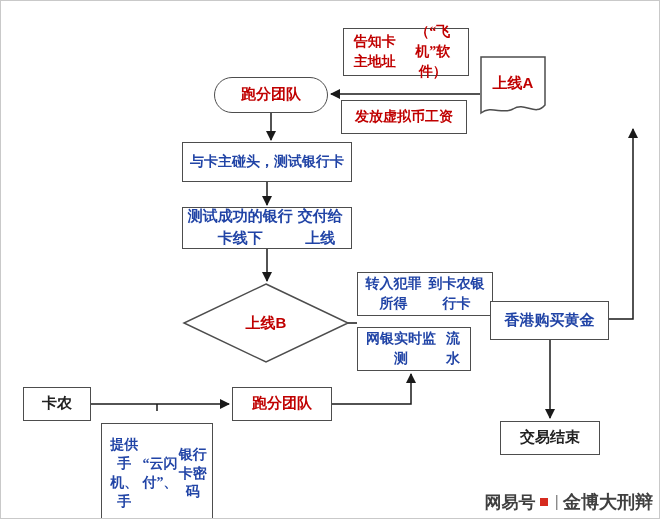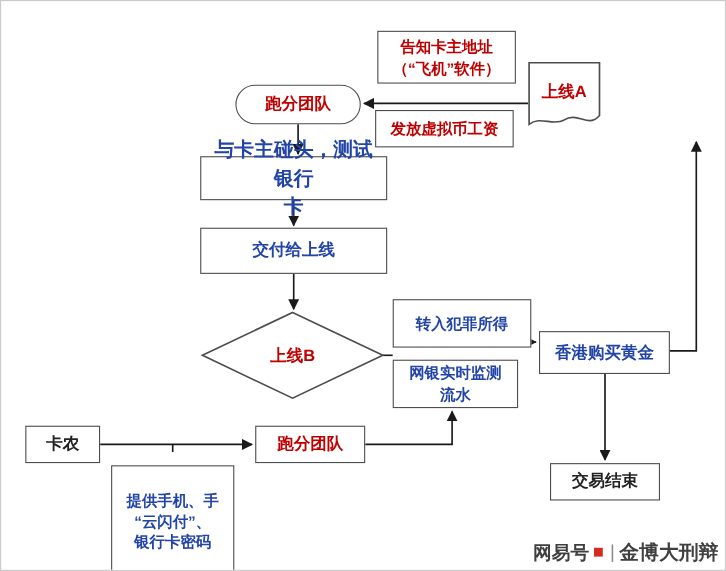--- a/index.html
+++ b/index.html
@@ -4,33 +4,33 @@
 <style>
   html,body{margin:0;padding:0;background:#fff;}
   .canvas{
     position:relative;width:660px;height:519px;box-sizing:border-box;
     background:#ffffff;border:1px solid #c9c9c9;overflow:hidden;
     font-family:"Liberation Sans","DejaVu Sans",sans-serif;
   }
   .arrows{position:absolute;left:0;top:0;z-index:1;}
   .node{
     position:absolute;background:#fff;border:1px solid #4d4d4d;
-    display:flex;flex-direction:column;align-items:center;justify-content:center;
+    display:flex;flex-direction:row;align-items:center;justify-content:center;
     text-align:center;font-size:14px;font-weight:600;line-height:1.45;
-    z-index:2;box-sizing:border-box;padding:16px 4px;
+    z-index:2;box-sizing:border-box;padding:16px 4px;font-family:Liberation Serif, serif;
   }
   .c-red{color:#c00000}
   .c-blue{color:#2144a6}
   .c-black{color:#222222}
   .n-notify{left:342px;top:27px;width:126px;height:48px}
   .n-paofen-top{left:213px;top:76px;width:114px;height:36px;border-radius:18px;font-size:15px}
   .n-wage{left:340px;top:99px;width:126px;height:27px}
-  .n-meet{left:181px;top:141px;width:170px;height:40px;font-size:18px}
+  .n-meet{left:181px;top:141px;width:170px;height:40px;font-size:14px}
   .n-deliver{left:181px;top:206px;width:170px;height:42px;font-size:15px}
-  .n-transfer{left:356px;top:271px;width:126px;height:44px}
+  .n-transfer{left:356px;top:271px;width:136px;height:44px}
   .n-monitor{left:356px;top:326px;width:114px;height:44px}
   .n-hk{left:489px;top:300px;width:119px;height:39px;font-size:15px}
   .n-kanong{left:22px;top:386px;width:68px;height:34px;font-size:15px}
   .n-paofen-bottom{left:231px;top:386px;width:100px;height:34px;font-size:15px}
   .n-provide{left:100px;top:422px;width:112px;height:102px;line-height:1.35}
   .n-end{left:499px;top:420px;width:100px;height:24px;font-size:15px}
   .shape-wrap{position:absolute;z-index:2;}
   .diamond-wrap{left:180px;top:280px;width:170px;height:84px;}
   .doc-wrap{left:478px;top:54px;width:68px;height:68px;}
   .shape-label{
@@ -92,32 +92,34 @@
   <div class="node c-red n-wage">
     <div>发放虚拟币工资</div>
   </div>
 
   <div class="node c-blue n-meet">
     <div>与卡主碰头，测试银行</div>
     <div>卡</div>
   </div>
 
   <div class="node c-blue n-deliver">
+    <div>测试成功的银行卡线下</div>
     <div>交付给上线</div>
   </div>
 
   <div class="shape-wrap diamond-wrap">
     <svg width="170" height="84" viewBox="0 0 170 84">
       <polygon points="85,3 167,42 85,81 3,42" fill="#ffffff" stroke="#4d4d4d" stroke-width="1.5"></polygon>
     </svg>
     <div class="shape-label c-red">上线B</div>
   </div>
 
   <div class="node c-blue n-transfer">
     <div>转入犯罪所得</div>
+    <div>到卡农银行卡</div>
   </div>
 
   <div class="node c-blue n-monitor">
     <div>网银实时监测</div>
     <div>流水</div>
   </div>
 
   <div class="node c-blue n-hk">
     <div>香港购买黄金</div>
   </div>

